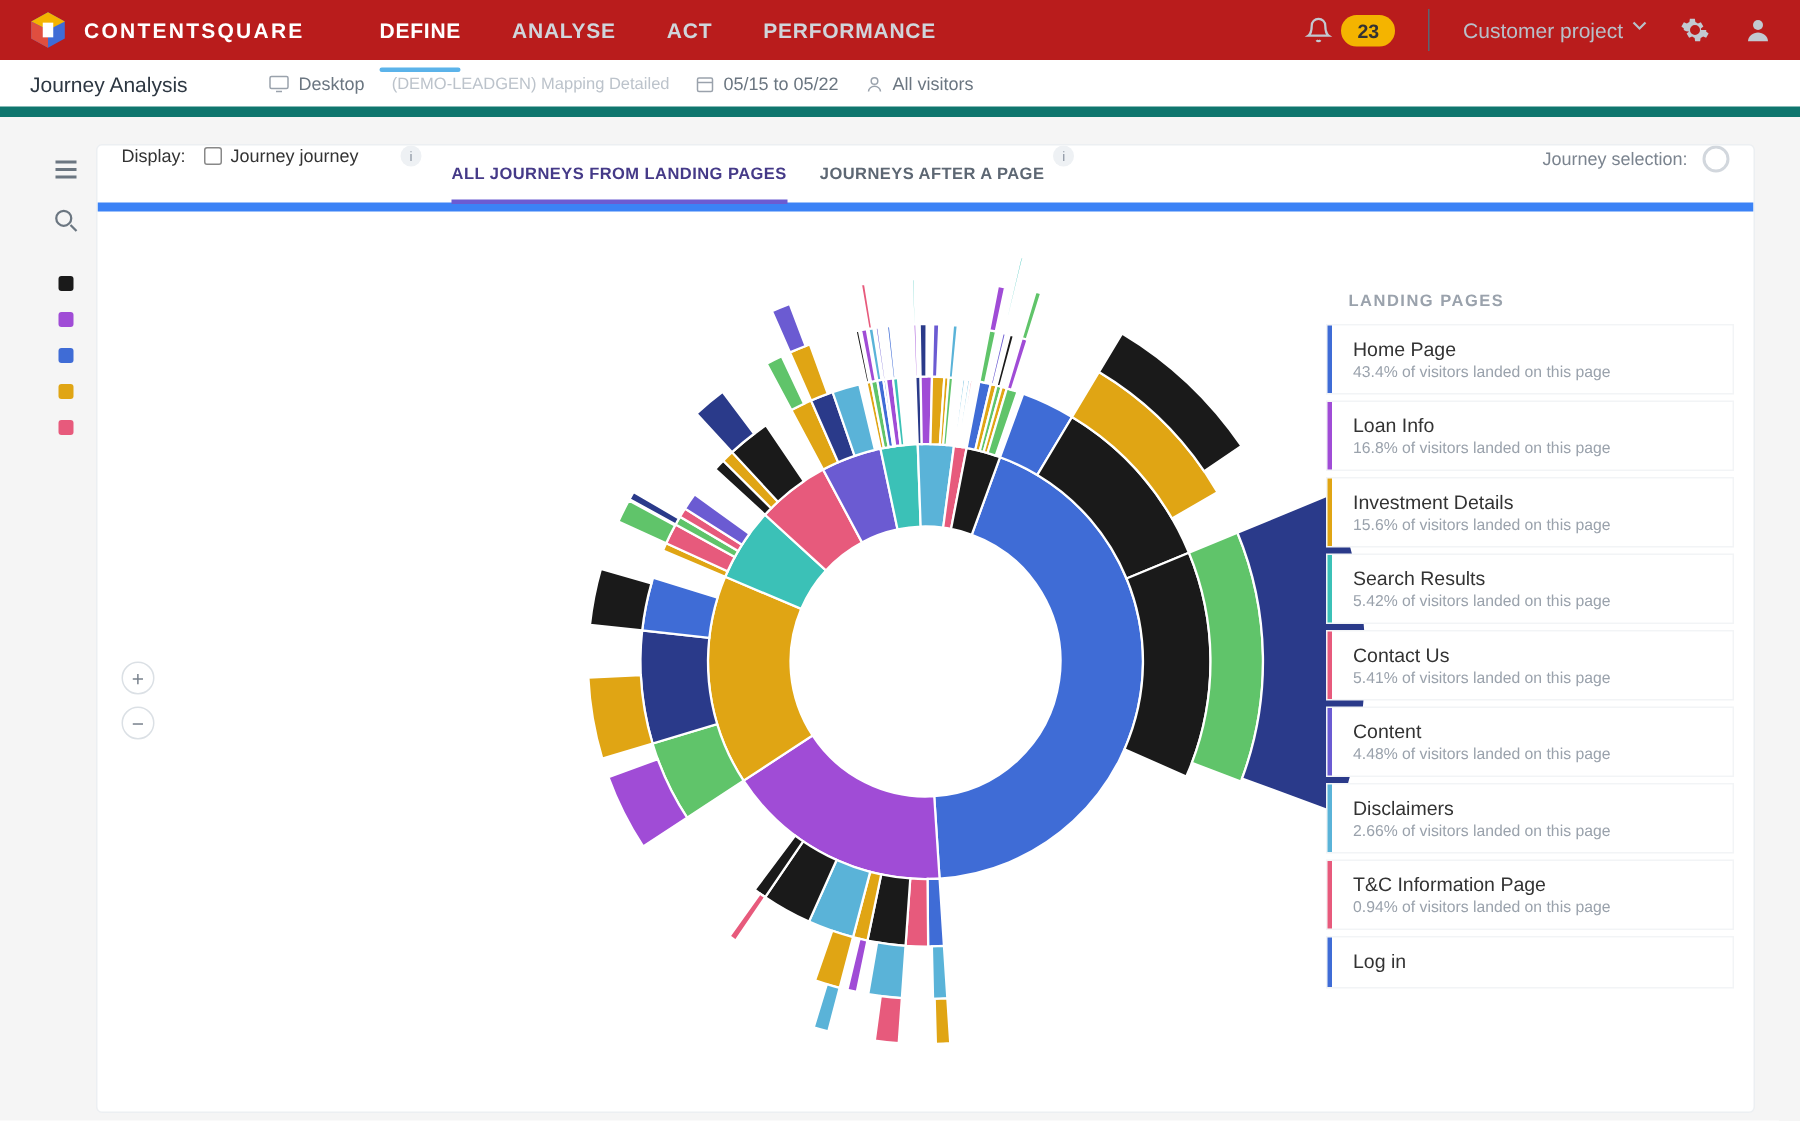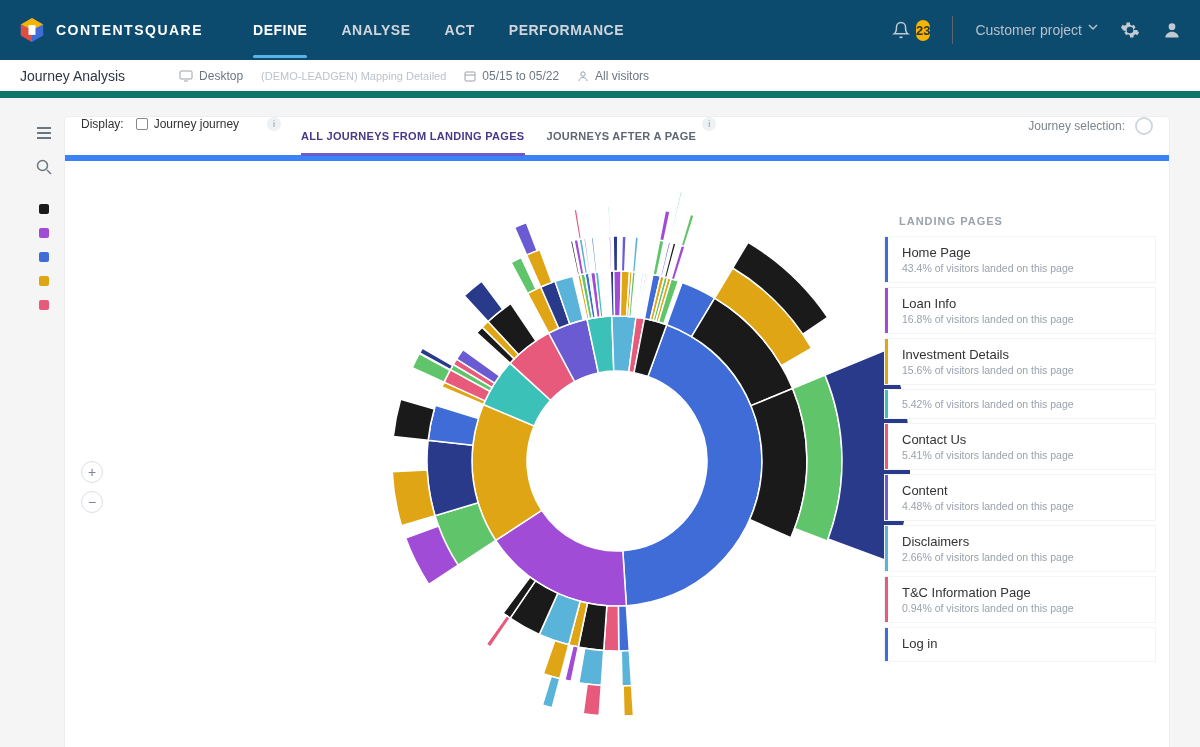--- a/index.html
+++ b/index.html
@@ -1,29 +1,29 @@
 <!DOCTYPE html>
 <html><head>
 <meta charset="utf-8">
 <style>
 * { margin: 0; padding: 0; box-sizing: border-box; }
 body { font-family: -apple-system, BlinkMacSystemFont, "Segoe UI", Arial, sans-serif; background:#f5f5f5; width:1200px; height:747px; overflow:hidden; color:#333; }
 
 
-.top-bar { height:60px; background:#0c4a6e; display:flex; align-items:center; padding:0 18px; }
+.top-bar { height:40px; background:#b91c1c; display:flex; align-items:center; padding:0 18px; }
 .logo { display:flex; align-items:center; gap:10px; }
 .logo-box { width:28px; height:28px; }
 .brand { color:#fff; font-size:14px; font-weight:600; letter-spacing:1.5px; }
 .nav-tabs { display:flex; gap:34px; margin-left:50px; }
 .nav-tab { color:#d0d5db; font-size:14px; font-weight:600; letter-spacing:.5px; cursor:pointer; position:relative; padding:6px 0; }
 .nav-tab.active { color:#fff; }
 .nav-tab.active::after { content:""; position:absolute; left:0; right:0; bottom:-14px; height:3px; background:#5bb3ea; border-radius:2px; }
 .top-right { margin-left:auto; display:flex; align-items:center; gap:22px; }
 .bell-wrap { display:flex; align-items:center; gap:6px; }
-.badge-pill { background:#f4b400; color:#333; font-size:13px; font-weight:700; padding:3px 0; border-radius:12px; }
+.badge-pill { background:#f4b400; color:#333; font-size:13px; font-weight:700; padding:3px 11px; border-radius:12px; }
 .vsep { width:1px; height:28px; background:#5a6472; }
 .proj { color:#b8c0c9; font-size:14px; display:flex; align-items:flex-start; gap:6px; cursor:pointer; }
 .top-icon { color:#c2c9d1; cursor:pointer; }
 
 
 .sec-bar { height:38px; background:#fff; border-bottom:7px solid #0f766e; display:flex; align-items:center; padding:0 20px; font-size:12px; color:#6b7681; gap:18px; }
 .sec-title { font-size:14px; color:#2d3742; margin-right:36px; }
 .sec-seg { display:flex; align-items:center; gap:6px; }
 
 
@@ -284,20 +284,21 @@
             </div>
             <div class="lp-item" style="border-left-color: rgb(160, 76, 214);">
               <div class="lp-t">Loan Info</div>
               <div class="lp-s">16.8% of visitors landed on this page</div>
             </div>
             <div class="lp-item" style="border-left-color: rgb(224, 165, 20);">
               <div class="lp-t">Investment Details</div>
               <div class="lp-s">15.6% of visitors landed on this page</div>
             </div>
             <div class="lp-item" style="border-left-color: rgb(59, 193, 183);">
+              <div class="lp-t">Search Results</div>
               <div class="lp-s">5.42% of visitors landed on this page</div>
             </div>
             <div class="lp-item" style="border-left-color: rgb(231, 90, 124);">
               <div class="lp-t">Contact Us</div>
               <div class="lp-s">5.41% of visitors landed on this page</div>
             </div>
             <div class="lp-item" style="border-left-color: rgb(107, 91, 210);">
               <div class="lp-t">Content</div>
               <div class="lp-s">4.48% of visitors landed on this page</div>
             </div>

